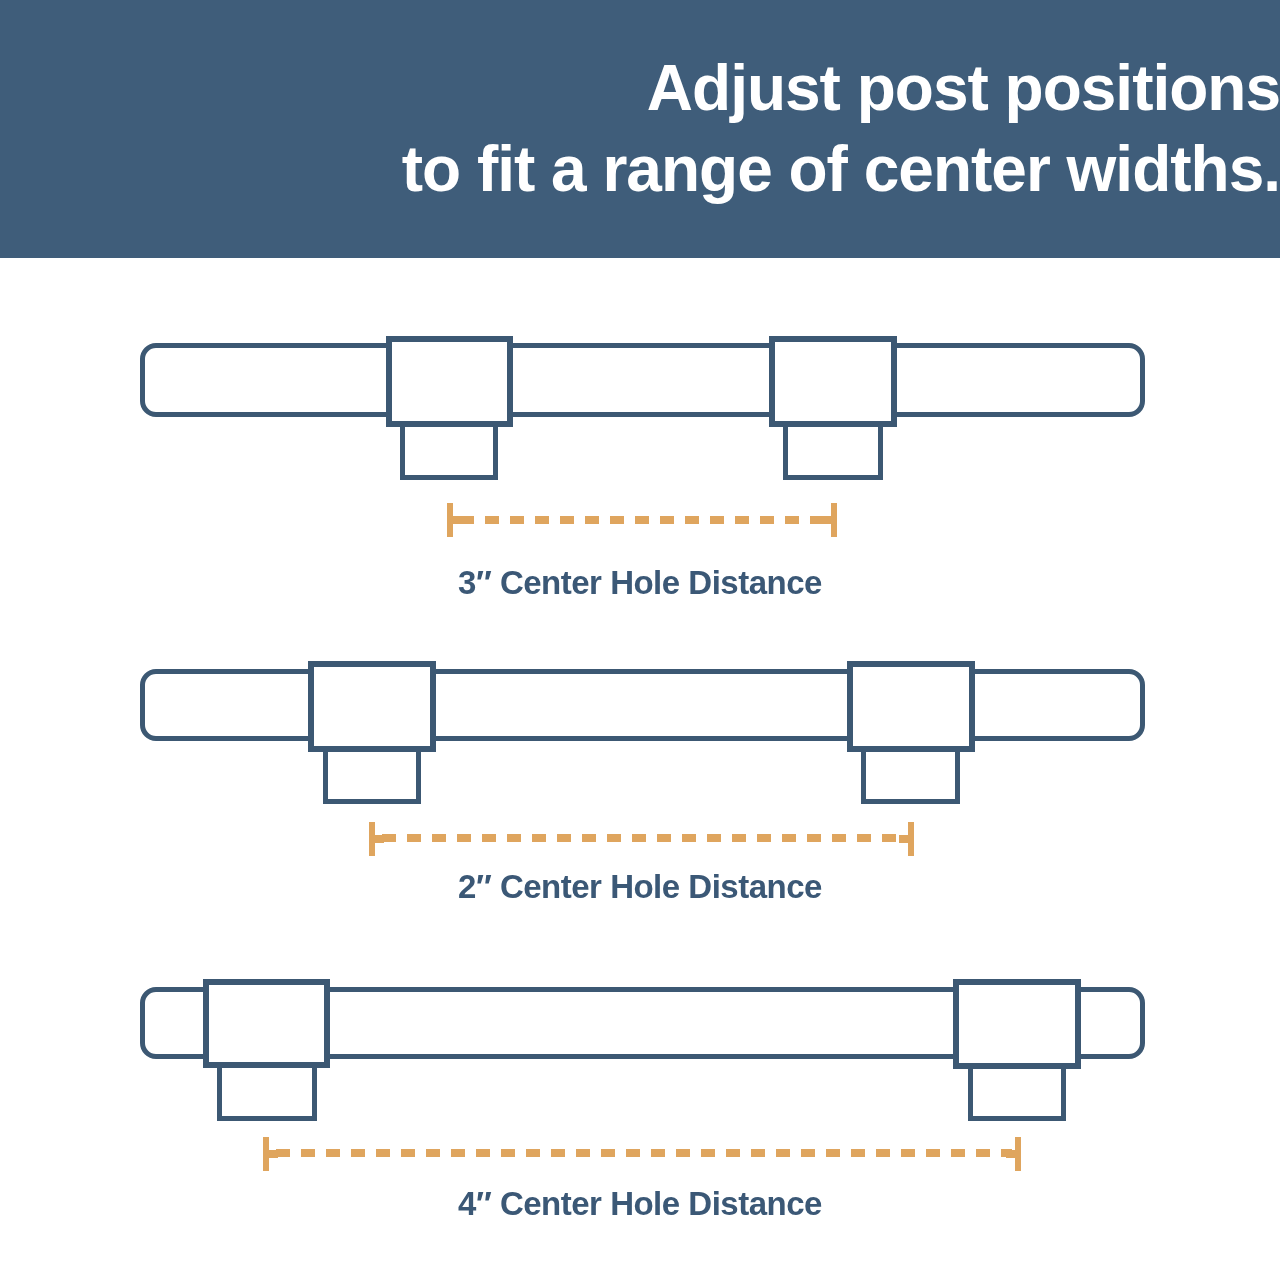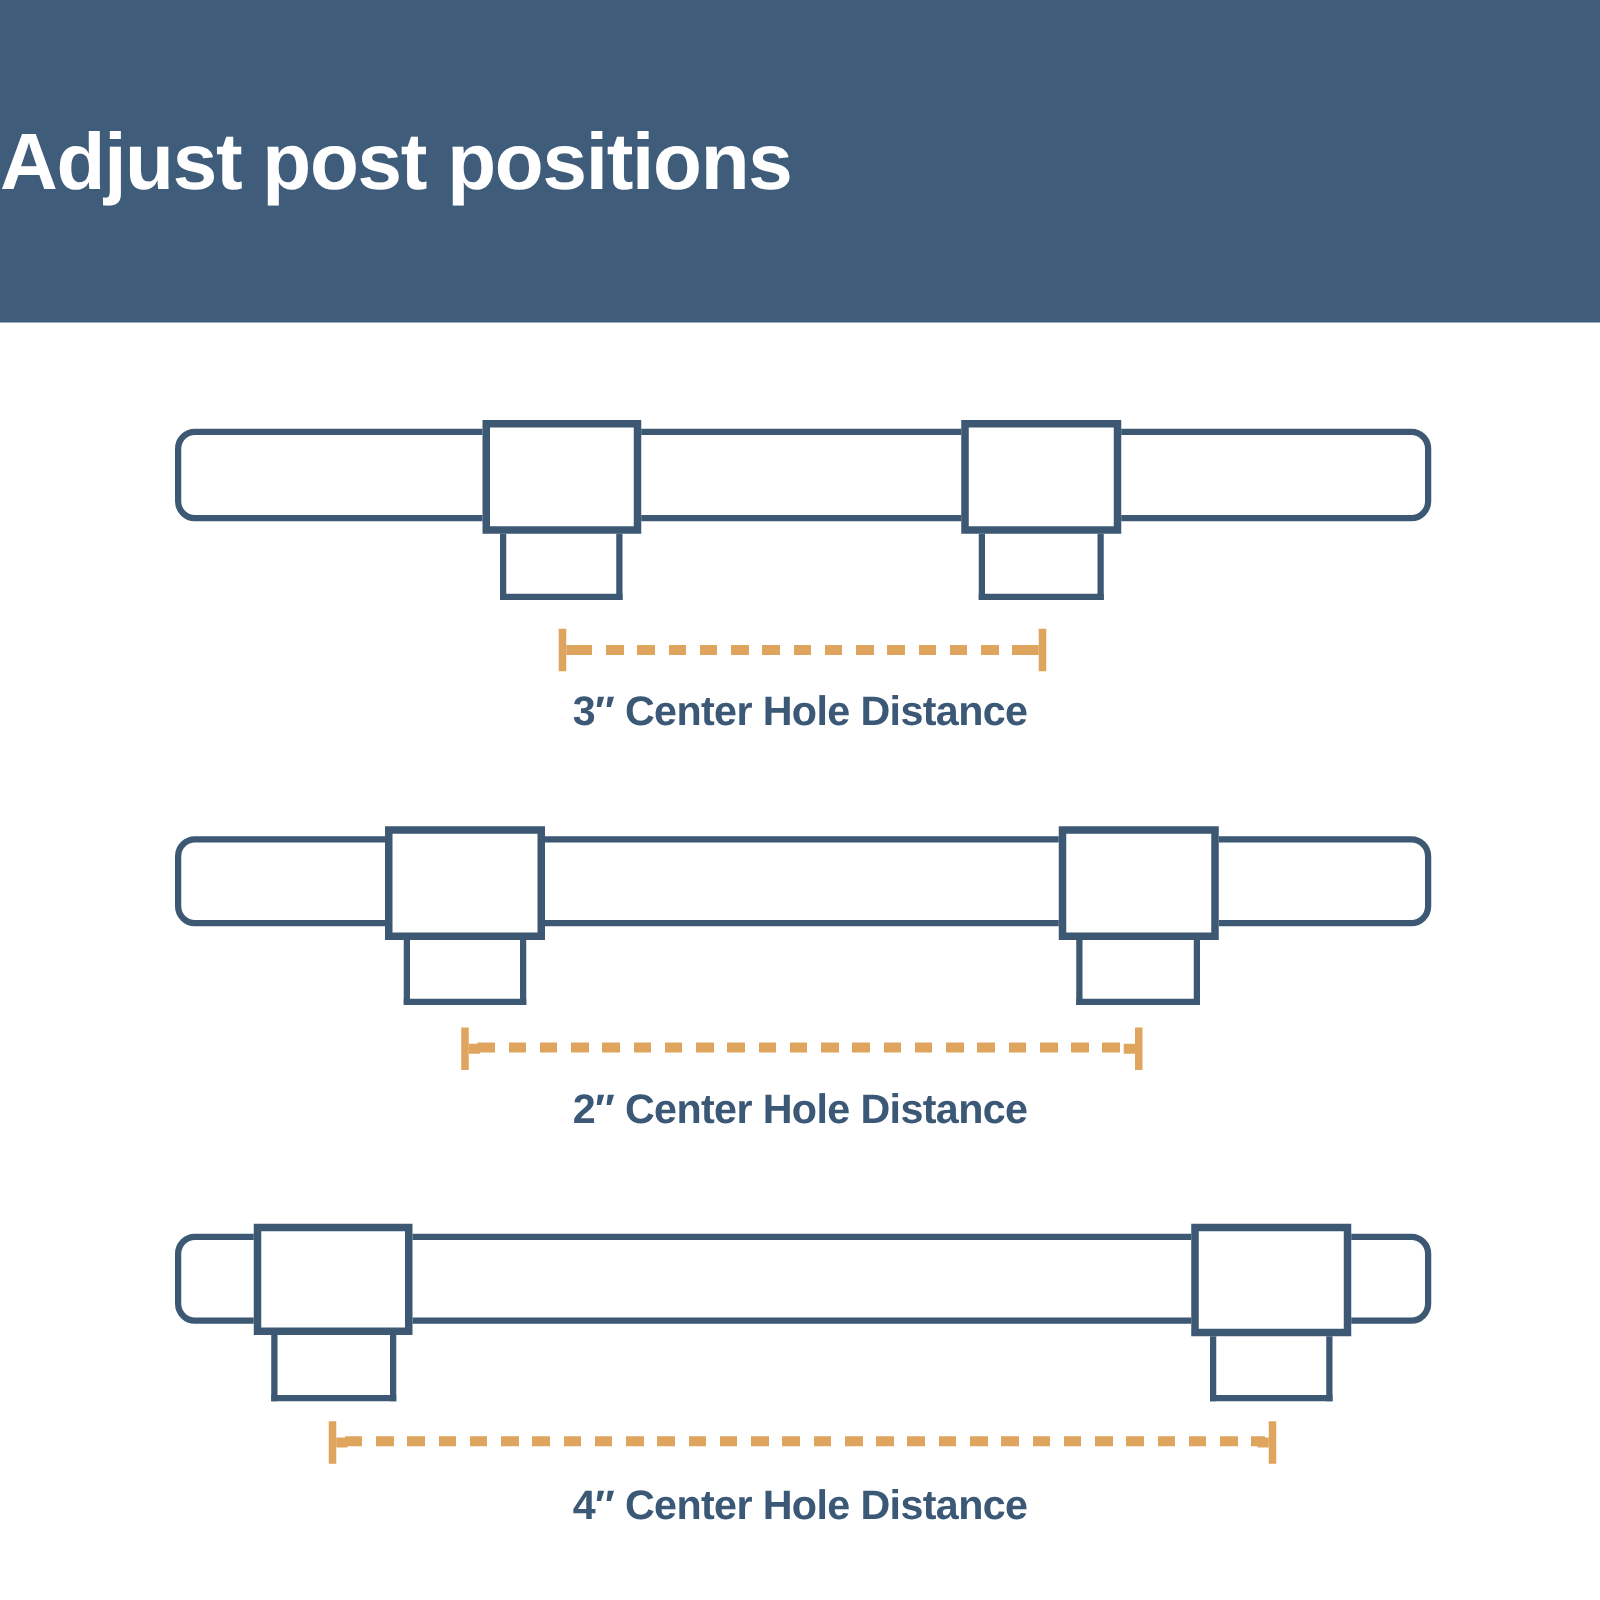--- a/index.html
+++ b/index.html
@@ -21,21 +21,21 @@
   }
   
   .header {
     position: absolute;
     left: 0; top: 0;
     width: 1280px; height: 258px;
     background: var(--header-bg);
     display: flex;
     flex-direction: column;
     justify-content: center;
-    align-items: flex-start;
+    align-items: flex-end;
     text-align: center;
   }
   .header .line {
     color: #fff;
     font-size: 64px;
     font-weight: 700;
     letter-spacing: -1px;
     line-height: 81px;
     white-space: nowrap;
   }
@@ -94,34 +94,35 @@
     white-space: nowrap;
   }
 </style>
 </head>
 <body>
 
 <div class="canvas">
 
   <div class="header">
     <div class="line">Adjust post positions</div>
+    <div class="line">to fit a range of center widths.</div>
   </div>
 
   <div>
     <div class="bar" style="left:140px; top:343px; width:1005px; height:74px;"></div>
     <div class="stem" style="left:400px; top:422px; width:98px; height:58px;"></div>
     <div class="stem" style="left:783px; top:422px; width:100px; height:58px;"></div>
     <div class="post" style="left:386px; top:336px; width:127px; height:91px;"></div>
     <div class="post" style="left:769px; top:336px; width:128px; height:91px;"></div>
 
     <div class="tick left" style="left:447px; top:503px;"></div>
     <div class="tick right" style="left:831px; top:503px;"></div>
     <div class="dashes" style="left:460px; top:516px; width:368px;"></div>
 
-    <div class="measure-label" style="top:550px;">3″ Center Hole Distance</div>
+    <div class="measure-label" style="top:564px;">3″ Center Hole Distance</div>
   </div>
 
   <div>
     <div class="bar" style="left:140px; top:669px; width:1005px; height:72px;"></div>
     <div class="stem" style="left:323px; top:747px; width:98px; height:57px;"></div>
     <div class="stem" style="left:861px; top:747px; width:99px; height:57px;"></div>
     <div class="post" style="left:308px; top:661px; width:128px; height:91px;"></div>
     <div class="post" style="left:847px; top:661px; width:128px; height:91px;"></div>
 
     <div class="tick left" style="left:369px; top:822px;"></div>

